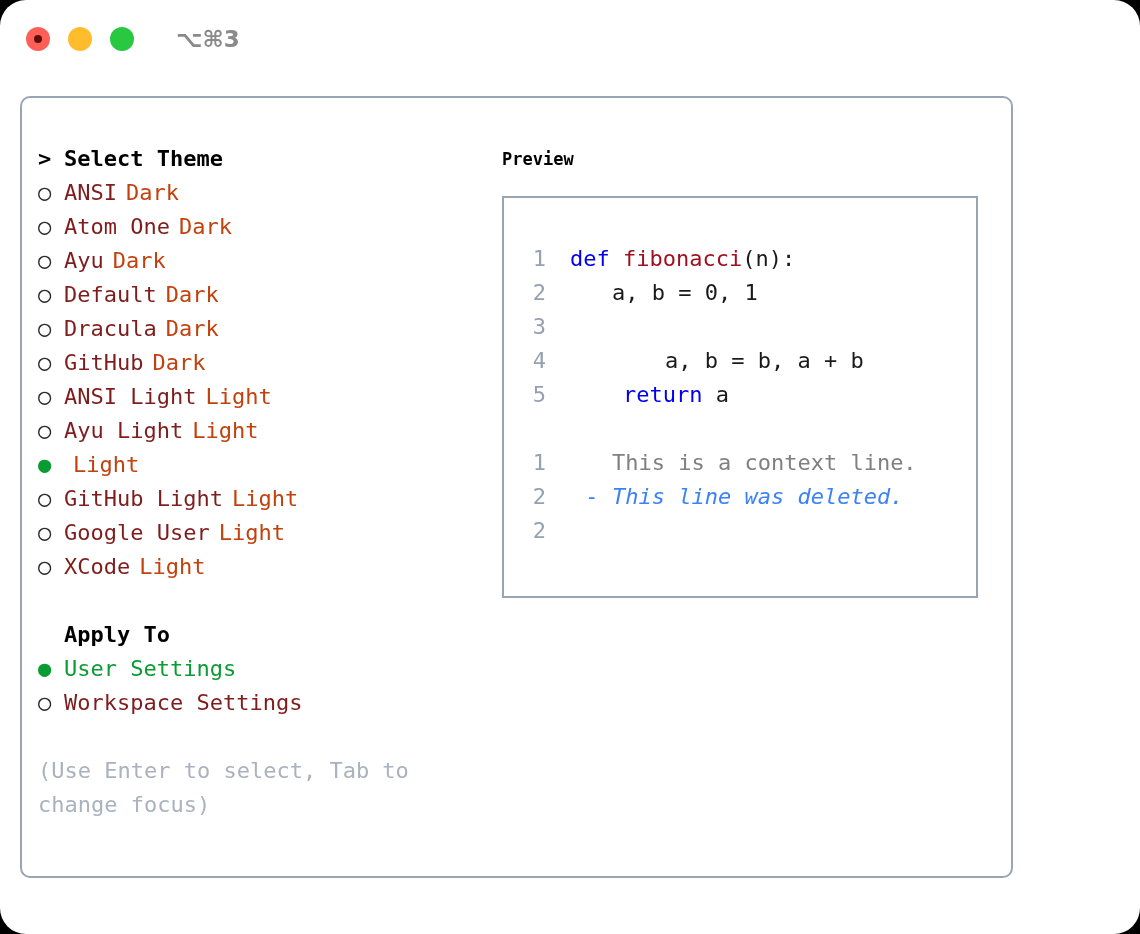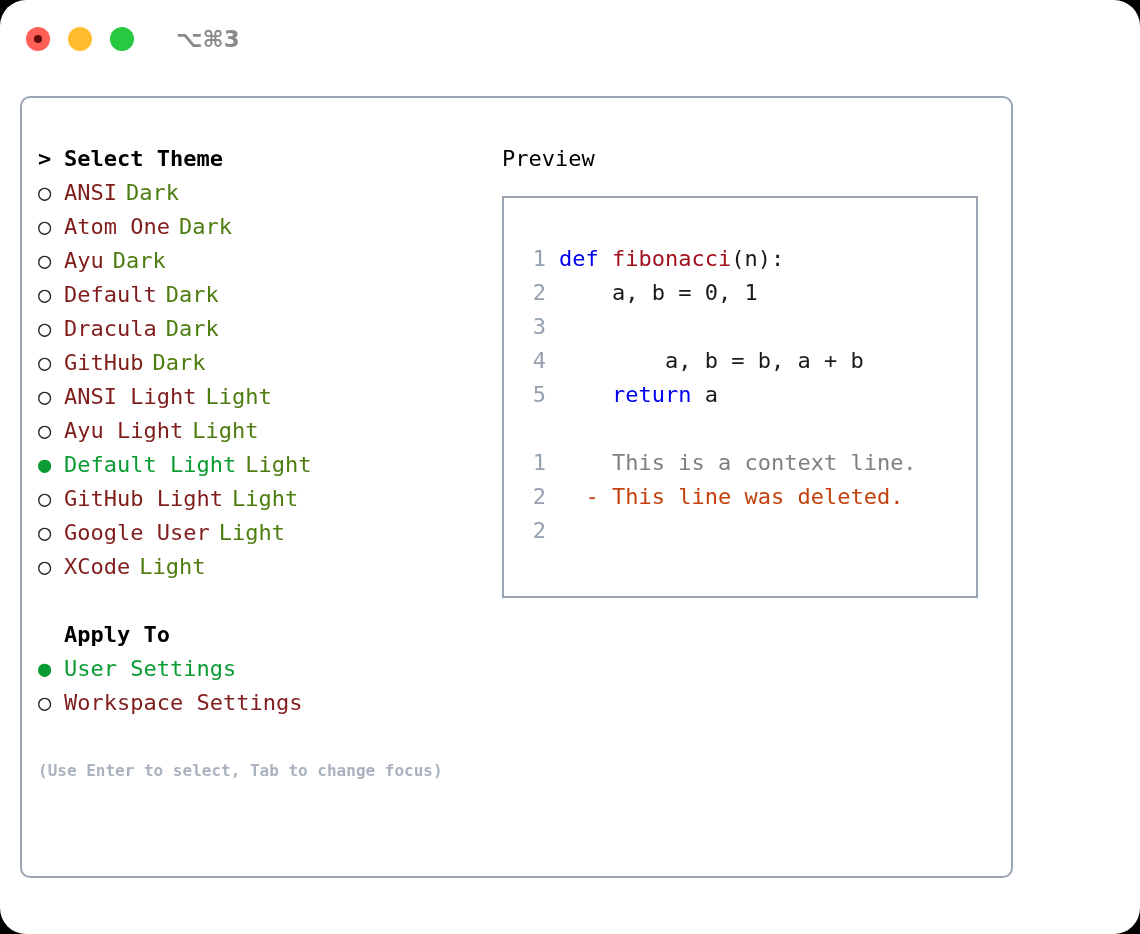--- a/index.html
+++ b/index.html
@@ -104,54 +104,53 @@
     font-size: 22px;
   }
   .header-row {
     font-weight: bold;
     color: #000000;
   }
   .header-row .marker { font-weight: bold; color: #000; }
   .label { color: #7f1d1d; }
   .label-selected { color: #0a9b33; }
   .tag {
-    color: #4d7c0f;
+    color: #c2410c;
     margin-left: 9px;
   }
   .bullet-on {
     color: #0a9b33;
   }
   .bullet-off {
     color: #2b2b2b;
   }
   .spacer-row { height: 34px; }
   .section-title {
     font-weight: bold;
     color: #000000;
     text-align: right;
   }
   .hint {
     color: #a9b2be;
-    font-size: 16px;
+    font-size: 22px;
     line-height: 34px;
     width: 412px;
     white-space: normal;
-    font-weight: bold;
   }
 
   
   .right-col {
     position: absolute;
     left: 480px;
     top: 44px;
     width: 490px;
   }
   .preview-title {
-    font-size: 22px;
-    font-weight: normal;
+    font-size: 17px;
+    font-weight: bold;
     color: #000000;
     line-height: 34px;
   }
   .code-box {
     margin-top: 20px;
     width: 476px;
     height: 402px;
     border: 2px solid #9aa5b4;
     box-sizing: border-box;
     background: #ffffff;
@@ -163,25 +162,25 @@
     white-space: pre;
     display: flex;
   }
   .lineno {
     color: #95a0b0;
     width: 26px;
     flex: 0 0 26px;
     text-align: right;
     margin-right: 13px;
   }
-  .kw      { color: #0000ee; }
+  .kw      { color: #0000ee; margin-left: 11px; }
   .fnname  { color: #a0111f; }
   .plain   { color: #1a1a1a; }
   .ctx     { color: #808080; }
-  .del     { color: #c2410c; }
+  .del     { color: #3b82f6; font-style: italic; }
   .add     { color: #00b400; }
   .blank-line { height: 34px; }
 </style>
 </head>
 <body>
 
 <div class="app-window">
 
   <div class="titlebar">
     <div class="traffic-lights">
@@ -203,21 +202,21 @@
 
       <div id="theme-rows">
           <div class="row"><span class="marker bullet-off">○</span><span class="label">ANSI</span><span class="tag">Dark</span></div>
           <div class="row"><span class="marker bullet-off">○</span><span class="label">Atom One</span><span class="tag">Dark</span></div>
           <div class="row"><span class="marker bullet-off">○</span><span class="label">Ayu</span><span class="tag">Dark</span></div>
           <div class="row"><span class="marker bullet-off">○</span><span class="label">Default</span><span class="tag">Dark</span></div>
           <div class="row"><span class="marker bullet-off">○</span><span class="label">Dracula</span><span class="tag">Dark</span></div>
           <div class="row"><span class="marker bullet-off">○</span><span class="label">GitHub</span><span class="tag">Dark</span></div>
           <div class="row"><span class="marker bullet-off">○</span><span class="label">ANSI Light</span><span class="tag">Light</span></div>
           <div class="row"><span class="marker bullet-off">○</span><span class="label">Ayu Light</span><span class="tag">Light</span></div>
-          <div class="row"><span class="marker bullet-on">●</span><span class="label-selected">Default Light</span><span class="tag">Light</span></div>
+          <div class="row"><span class="marker bullet-on">●</span><span class="tag">Light</span></div>
           <div class="row"><span class="marker bullet-off">○</span><span class="label">GitHub Light</span><span class="tag">Light</span></div>
           <div class="row"><span class="marker bullet-off">○</span><span class="label">Google User</span><span class="tag">Light</span></div>
           <div class="row"><span class="marker bullet-off">○</span><span class="label">XCode</span><span class="tag">Light</span></div>
         </div>
 
       <div class="spacer-row"></div>
 
       <div class="row">
         <span class="marker"></span>
         <span class="section-title">Apply To</span>

